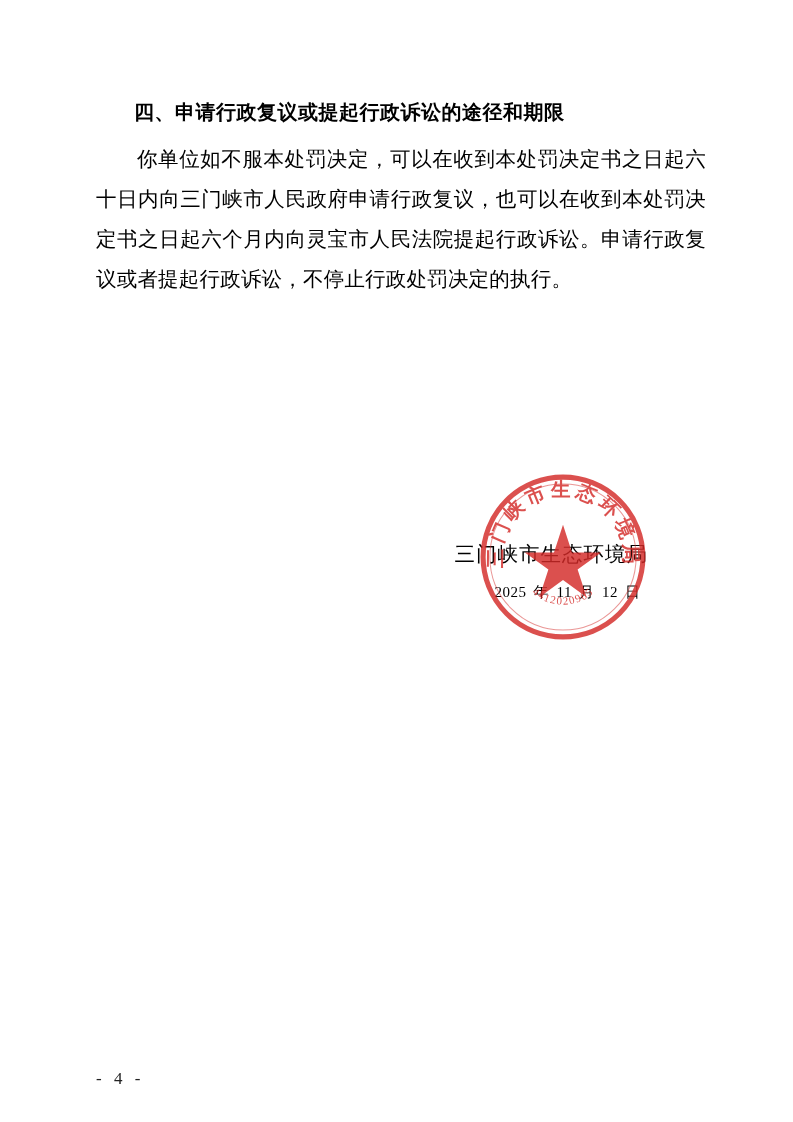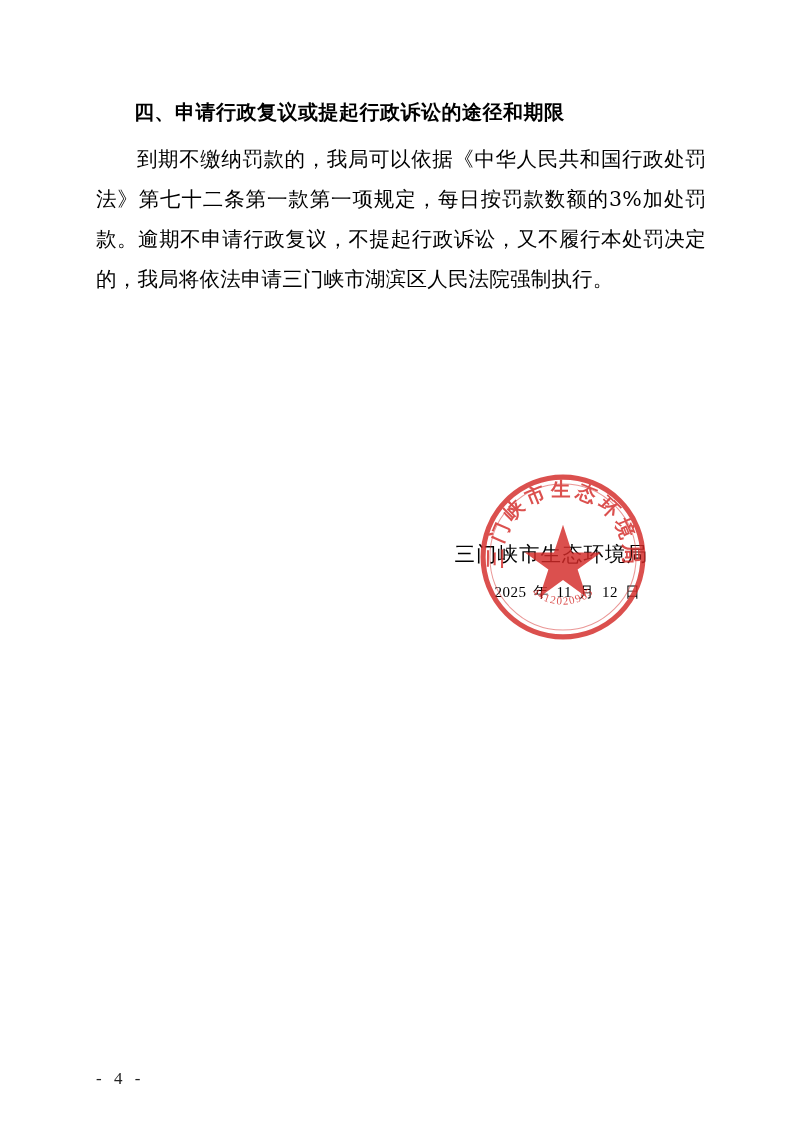--- a/index.html
+++ b/index.html
@@ -104,22 +104,22 @@
 </style>
 </head>
 <body>
 
 <div class="page">
 
   <div class="content">
 
     <h2 class="section-title">四、申请行政复议或提起行政诉讼的途径和期限</h2>
 
+    <p class="para">你单位如不服本处罚决定，可以在收到本处罚决定书之日起六十日内向三门峡市人民政府申请行政复议，也可以在收到本处罚决定书之日起六个月内向灵宝市人民法院提起行政诉讼。申请行政复议或者提起行政诉讼，不停止行政处罚决定的执行。</p>
 
-    <p class="para">到期不缴纳罚款的，我局可以依据《中华人民共和国行政处罚法》第七十二条第一款第一项规定，每日按罚款数额的3%加处罚款。逾期不申请行政复议，不提起行政诉讼，又不履行本处罚决定的，我局将依法申请三门峡市湖滨区人民法院强制执行。</p>
   </div>
 
   <div class="signature-block">
     <div class="sig-line">三门峡市生态环境局</div>
     <div class="date-line">
       <span class="num">2025</span><span class="cn">年</span><span class="num">11</span><span class="cn">月</span><span class="num">12</span><span class="cn">日</span>
     </div>
   </div>
 
   <svg class="seal" viewBox="0 0 200 200">

